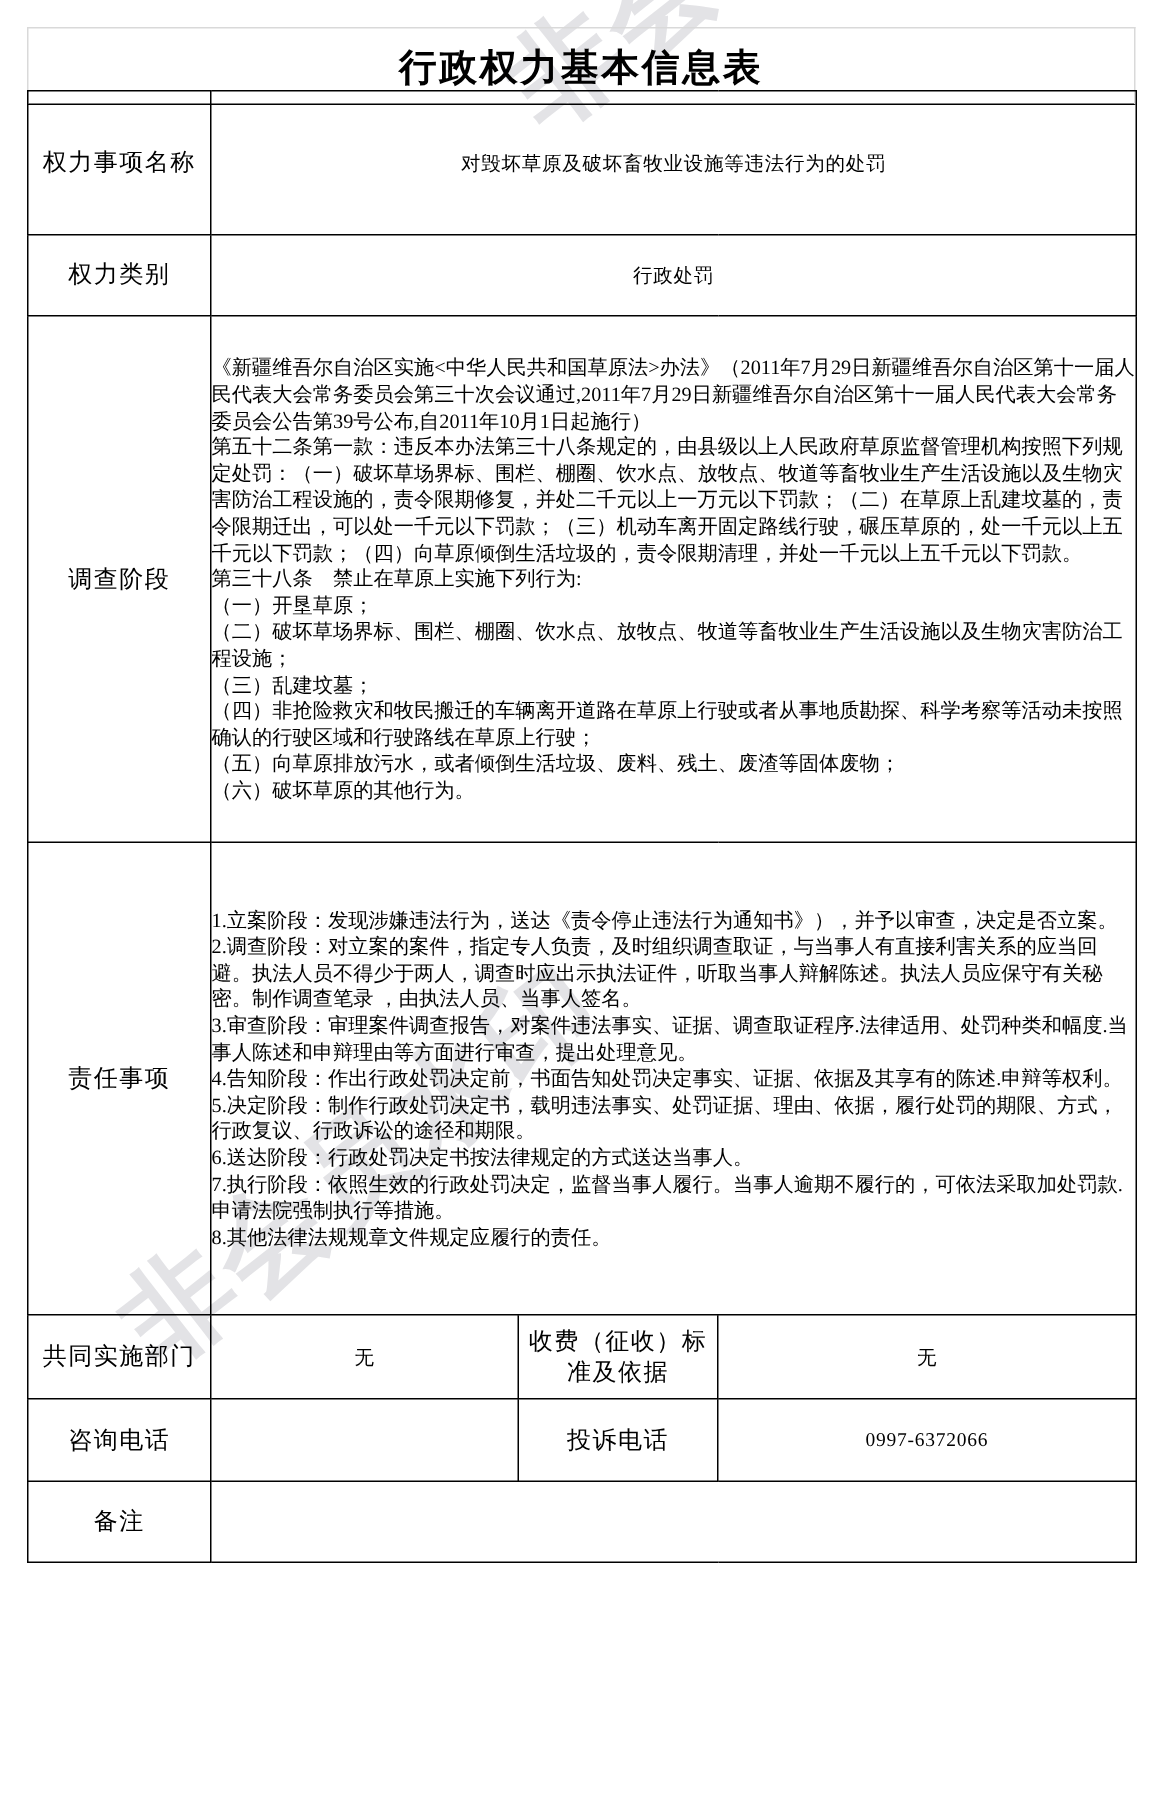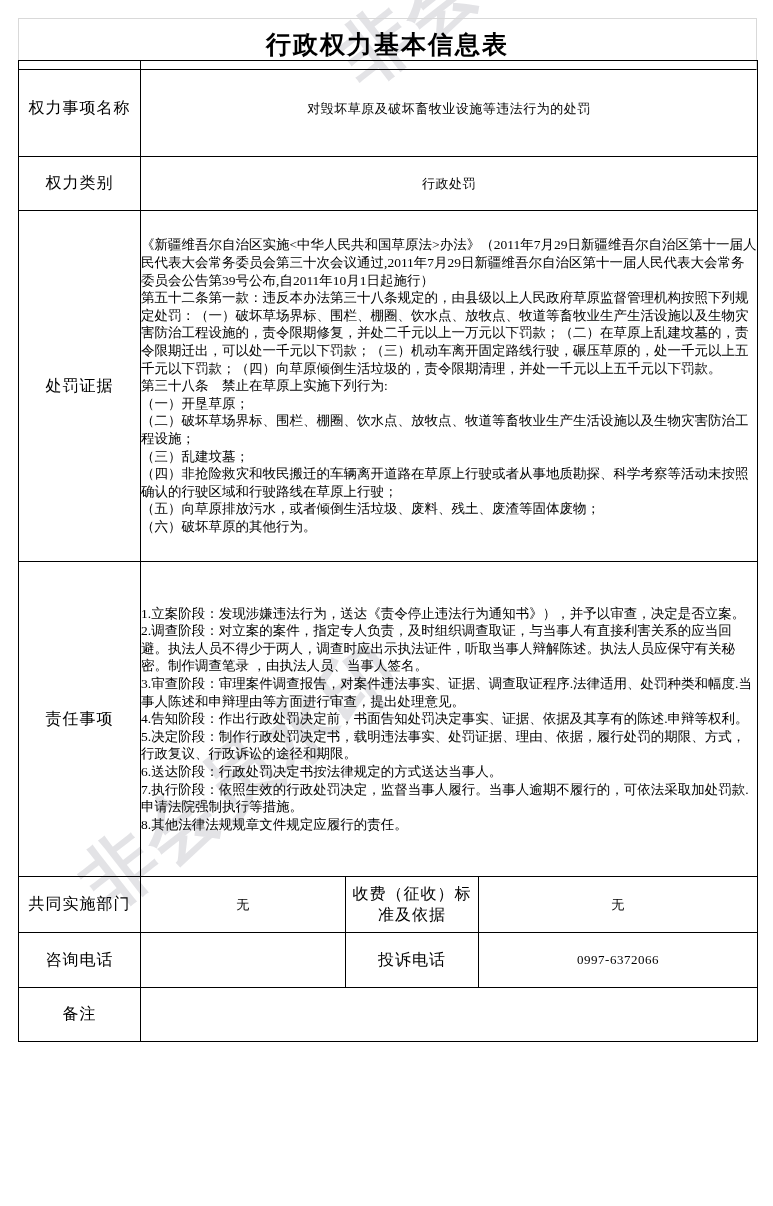--- a/index.html
+++ b/index.html
@@ -140,21 +140,21 @@
         <td class="lbl" style="height:95px;">权力事项名称</td>
         <td class="val-center" colspan="3">对毁坏草原及破坏畜牧业设施等违法行为的处罚</td>
       </tr>
 
       <tr>
         <td class="lbl" style="height:53px;">权力类别</td>
         <td class="val-center" colspan="3">行政处罚</td>
       </tr>
 
       <tr>
-        <td class="lbl" style="height:350px;">处罚证据</td>
+        <td class="lbl" style="height:350px;">调查阶段</td>
         <td class="val-block" colspan="3">《新疆维吾尔自治区实施&lt;中华人民共和国草原法&gt;办法》（2011年7月29日新疆维吾尔自治区第十一届人民代表大会常务委员会第三十次会议通过,2011年7月29日新疆维吾尔自治区第十一届人民代表大会常务委员会公告第39号公布,自2011年10月1日起施行）
 第五十二条第一款：违反本办法第三十八条规定的，由县级以上人民政府草原监督管理机构按照下列规定处罚：（一）破坏草场界标、围栏、棚圈、饮水点、放牧点、牧道等畜牧业生产生活设施以及生物灾害防治工程设施的，责令限期修复，并处二千元以上一万元以下罚款；（二）在草原上乱建坟墓的，责令限期迁出，可以处一千元以下罚款；（三）机动车离开固定路线行驶，碾压草原的，处一千元以上五千元以下罚款；（四）向草原倾倒生活垃圾的，责令限期清理，并处一千元以上五千元以下罚款。
 第三十八条　禁止在草原上实施下列行为:
 （一）开垦草原；
 （二）破坏草场界标、围栏、棚圈、饮水点、放牧点、牧道等畜牧业生产生活设施以及生物灾害防治工程设施；
 （三）乱建坟墓；
 （四）非抢险救灾和牧民搬迁的车辆离开道路在草原上行驶或者从事地质勘探、科学考察等活动未按照确认的行驶区域和行驶路线在草原上行驶；
 （五）向草原排放污水，或者倾倒生活垃圾、废料、残土、废渣等固体废物；
 （六）破坏草原的其他行为。</td>
       </tr>

